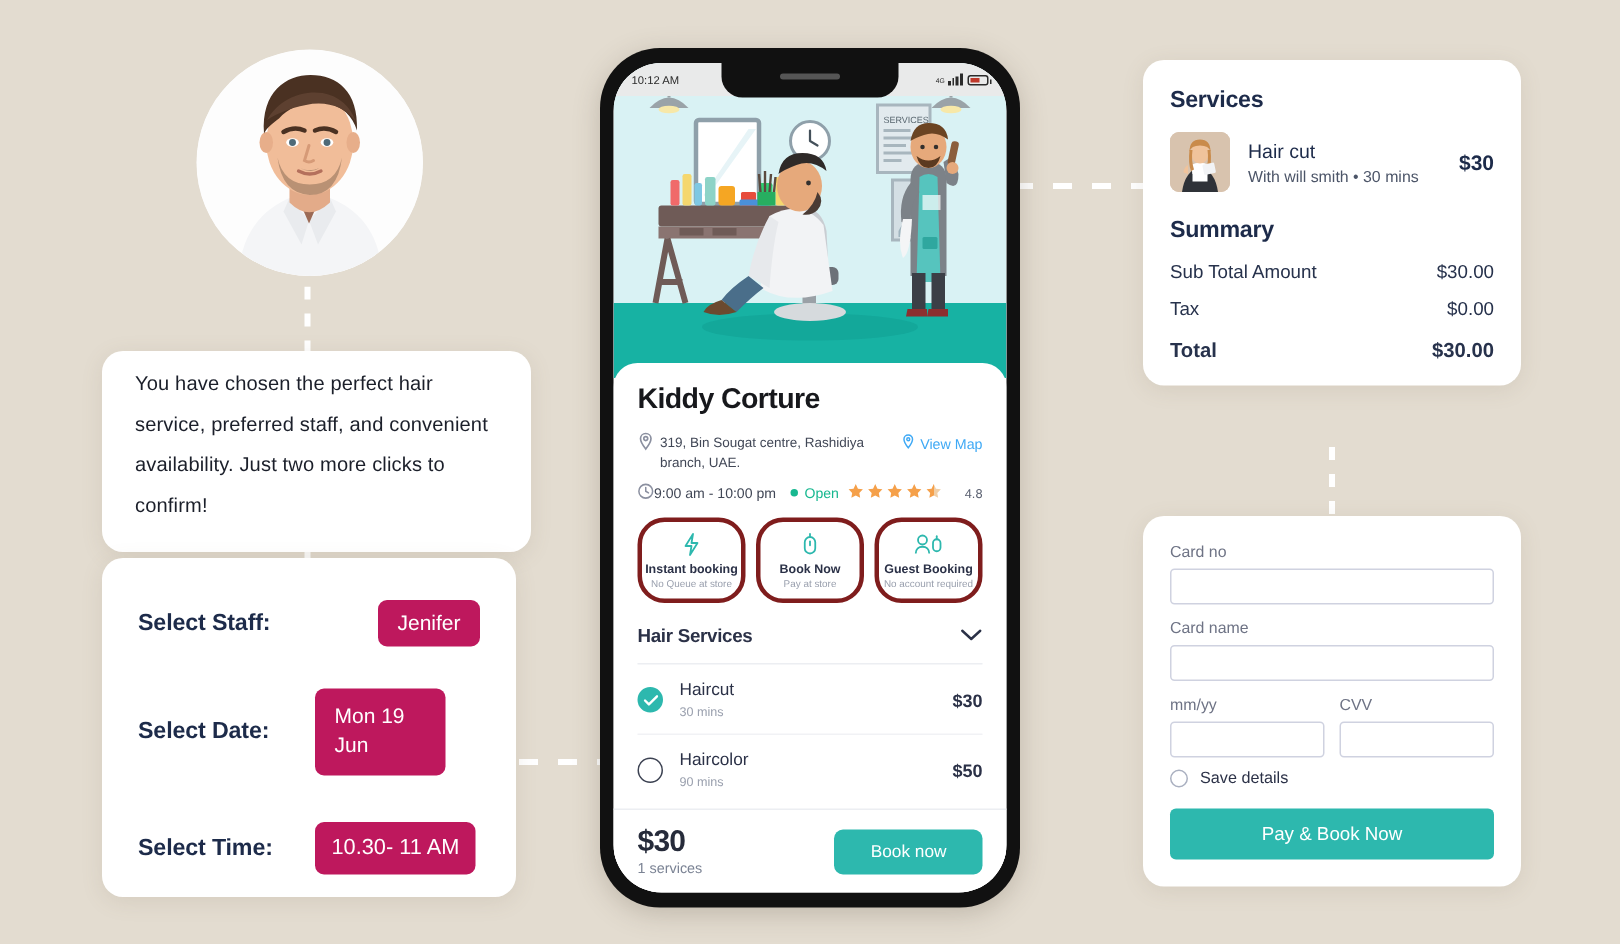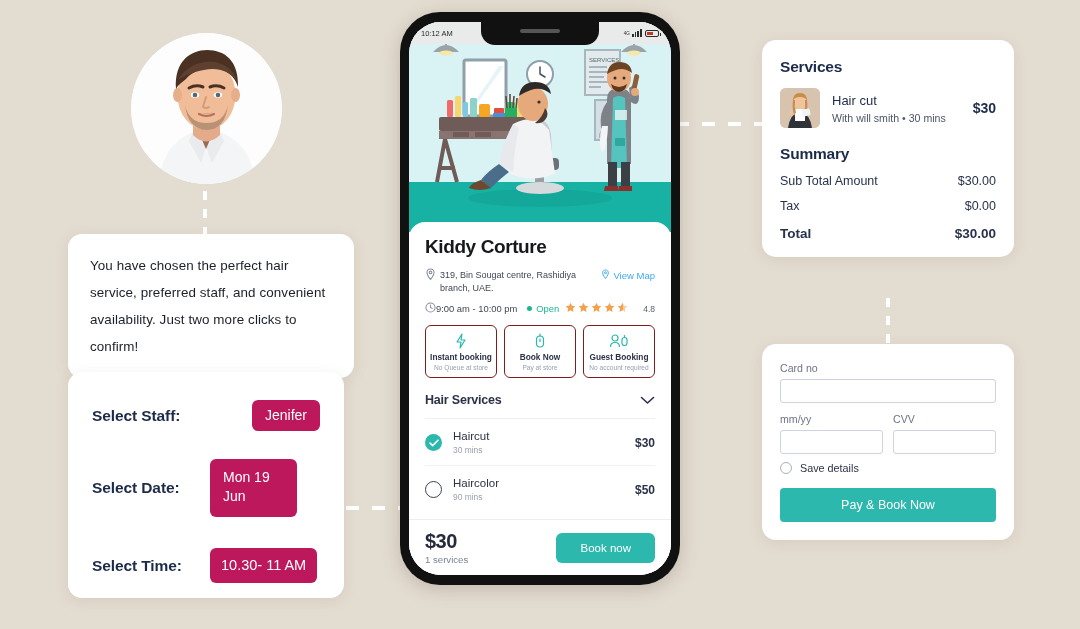--- a/index.html
+++ b/index.html
@@ -30,21 +30,21 @@
     width: 151px; height: 151px; border-radius: 50%;
     overflow: hidden; background: #fbfbfb;
   }
   .avatar svg { display:block; width:100%; height:100%; }
 
   
   .card { position: absolute; background: #fff; border-radius: 14px; }
   .shadow { box-shadow: 0 3px 14px rgba(120,105,85,.13); }
 
   
-  #msg-card { left: 68px; top: 234px; width: 286px; padding: 18px 22px 18px; }
+  #msg-card { left: 68px; top: 234px; width: 286px; padding: 8px 22px 18px; }
   #msg-card p {
     font-size: 13.4px; color: #1b1f2a; line-height: 27px; letter-spacing: .1px;
   }
 
   
   #select-card { left: 68px; top: 372px; width: 276px; height: 226px; padding: 22px 24px; }
   .sel-row { display: flex; align-items: center; margin-bottom: 5px; }
   .sel-label {
     font-size: 15.5px; font-weight: bold; color: #1d2b4a;
     letter-spacing: -.1px; width: 118px; flex: none;
@@ -54,21 +54,21 @@
     font-size: 14px; padding: 6px 13px; line-height: 19px;
   }
   #sel-row-staff { margin-top: 6px; justify-content: space-between; }
   #sel-row-date  { margin-top: 28px; }
   #sel-row-time  { margin-top: 31px; }
   #pill-date { width: 87px; padding: 9px 13px 11px; }
   #pill-time { padding: 8px 11px; font-size: 14.5px; }
 
   
   .phone {
-    position: absolute; left: 400px; top: 12px;
+    position: absolute; left: 400px; top: 32px;
     width: 280px; height: 573px;
     background: #111; border-radius: 40px; padding: 10px 9px;
     box-shadow: 0 4px 18px rgba(90,78,62,.25);
   }
   .screen {
     width: 100%; height: 100%; background: #fff;
     border-radius: 32px; overflow: hidden; position: relative;
   }
   .notch {
     position: absolute; left: 50%; transform: translateX(-50%); top: 0;
@@ -107,21 +107,21 @@
   .addr { line-height: 13px; width: 160px; }
   .viewmap { margin-left: auto; display: flex; align-items: center; gap: 3px; color: #3FA9F5; font-size: 9.5px; white-space: nowrap; }
   .hours-row { display: flex; align-items: center; margin-top: 7px; font-size: 9.4px; color: #414756; }
   .open { color: #17B890; margin-left: 10px; display: flex; align-items: center; gap: 4px; font-weight: 500;}
   .open .dot { width: 5px; height: 5px; border-radius: 50%; background: #17B890; }
   .rating { margin-left: auto; display: flex; align-items: center; gap: 2px; }
   .rating .num { font-size: 8.5px; color: #5a6070; margin-left: 13px; }
 
   .booking-opts { display: flex; gap: 7px; margin-top: 10px; }
   .opt {
-    flex: 1; border: 1px solid #7f1d1d; border-radius: 6px;
+    flex: 1; border: 3px solid #7f1d1d; border-radius: 18px;
     padding: 6px 2px 6px; text-align: center;
   }
   .opt .oi { height: 17px; display:flex; align-items:center; justify-content:center; }
   .opt .t1 { font-size: 8.3px; font-weight: bold; color: #2b3147; margin-top: 3px; }
   .opt .t2 { font-size: 6.6px; color: #9aa0ae; margin-top: 2px; }
 
   .svc-header {
     display: flex; align-items: center; justify-content: space-between;
     margin-top: 13px; padding-bottom: 9px; border-bottom: 1px solid #eceef2;
   }
@@ -561,20 +561,24 @@
       <span>Total</span>
       <span class="v">$30.00</span>
     </div>
   </div>
 
   <div class="card shadow" id="payment-card">
     <div class="fld-group">
       <div class="fld-label">Card no</div>
       <input class="fld" value="" style="">
     </div>
+    <div class="fld-group">
+      <div class="fld-label">Card name</div>
+      <input class="fld" value="" style="">
+    </div>
     <div class="two-col">
       <div>
         <div class="fld-label">mm/yy</div>
         <input class="fld" value="" style="">
       </div>
       <div>
         <div class="fld-label">CVV</div>
         <input class="fld" value="" style="">
       </div>
     </div>

